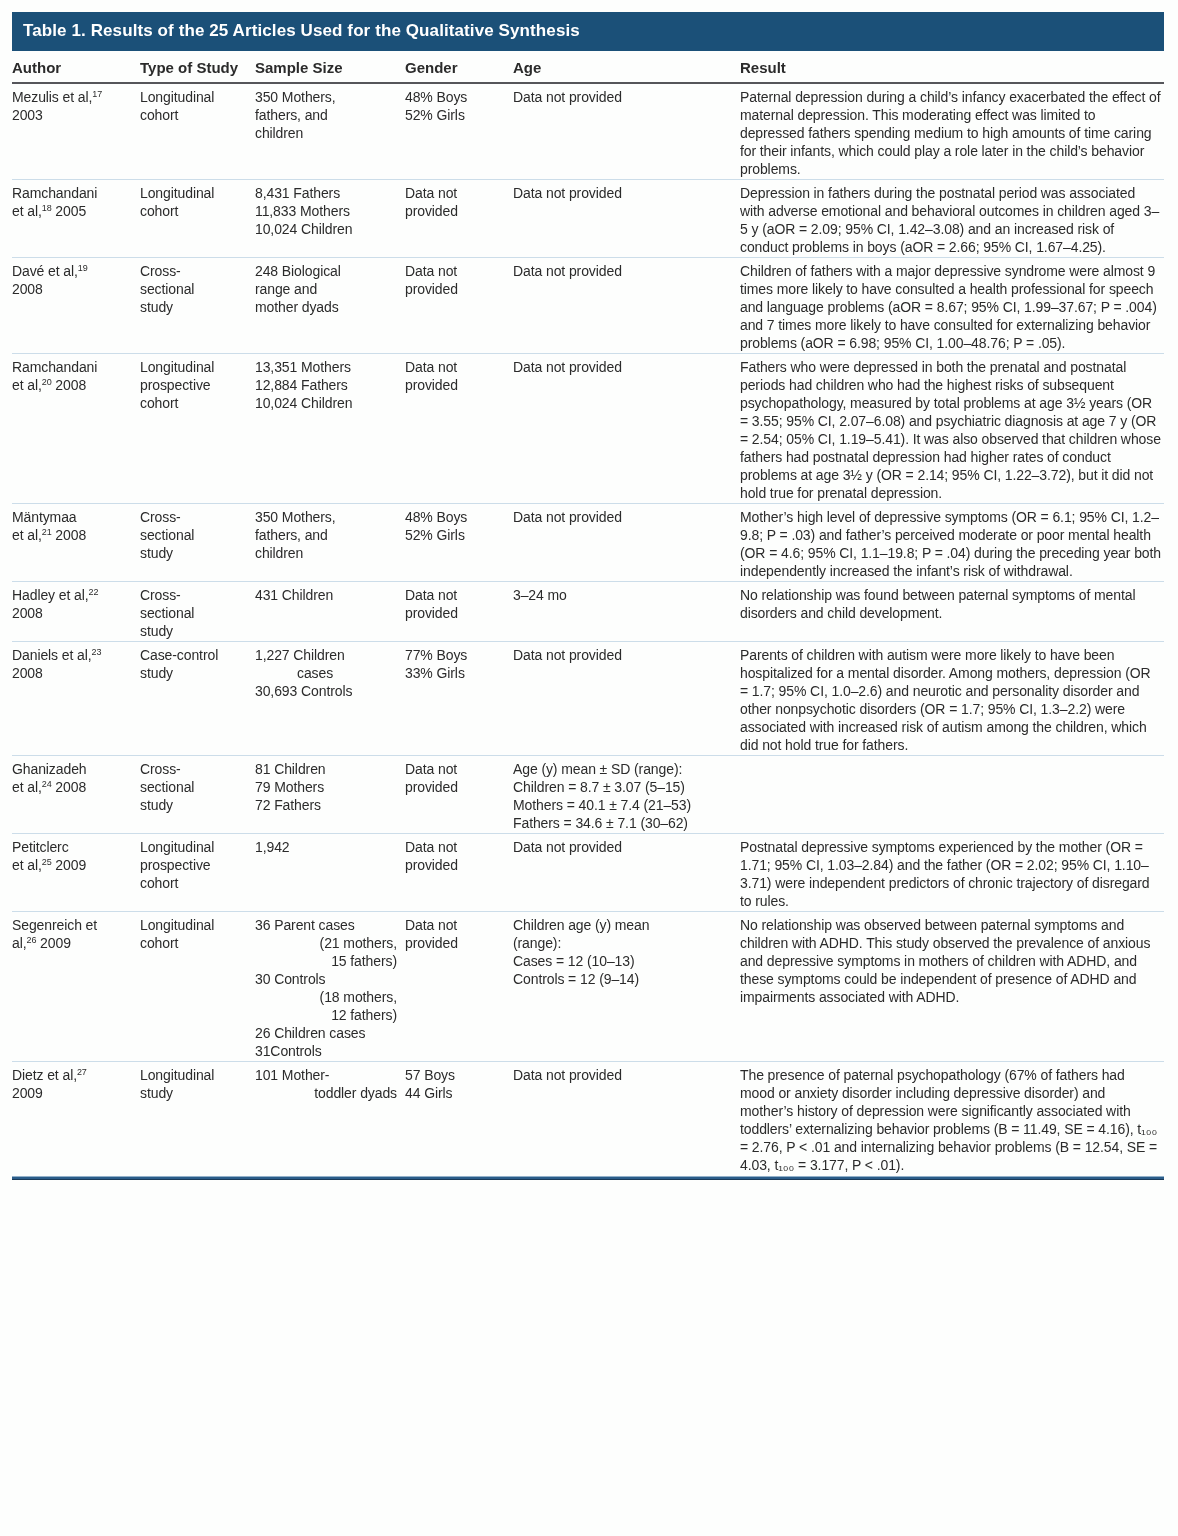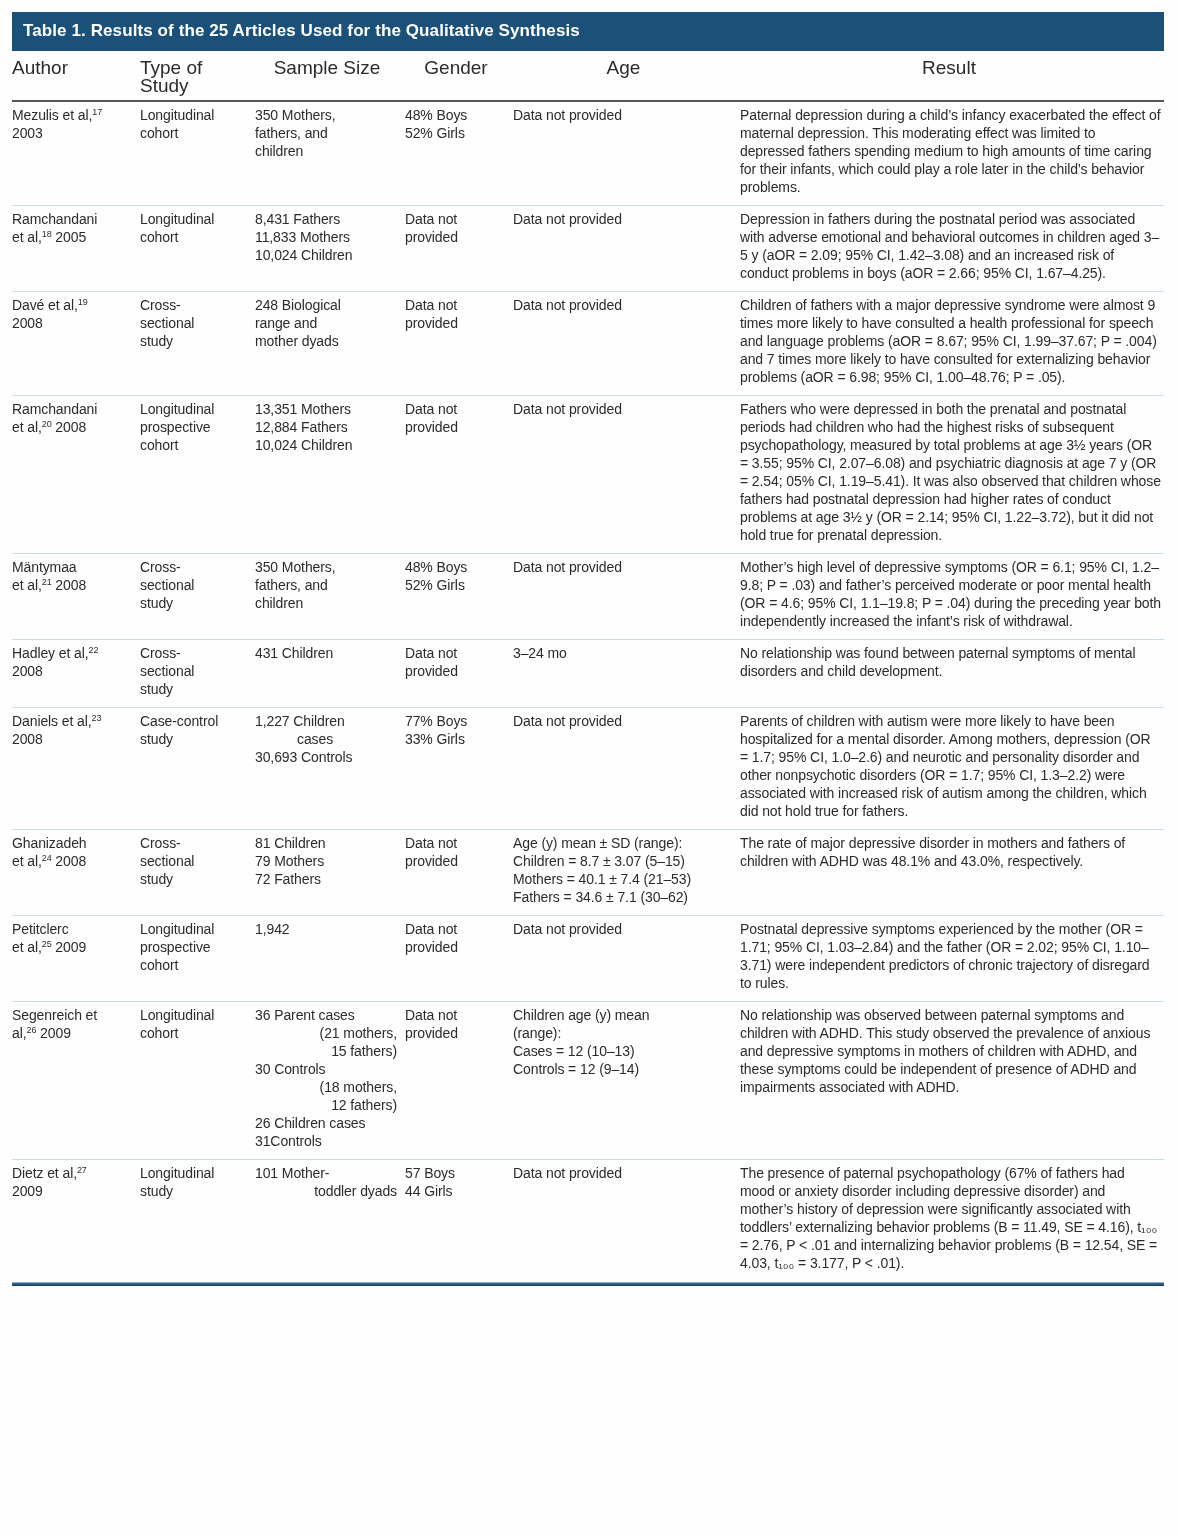--- a/index.html
+++ b/index.html
@@ -31,31 +31,32 @@
     font-size:17px;
     font-weight:bold;
     padding:9px 11px 10px 11px;
     letter-spacing:0.1px;
   }
   .thead{
     display:grid;
     grid-template-columns:128px 115px 150px 108px 227px 1fr;
     padding:8px 0 5px 0;
     border-bottom:2.5px solid var(--header-rule);
-    font-size:19px;
+    font-size:15px;
     line-height:18px;
+    font-weight:bold;
   }
   .th{padding-right:6px;}
-  .th.c{text-align:center;}
+  .th.c{}
   .tbody{width:100%;}
   .tr{
     display:grid;
     grid-template-columns:128px 115px 150px 108px 227px 1fr;
     border-bottom:1px solid var(--row-divider);
-    padding:4px 0 9px 0;
+    padding:4px 0 1px 0;
     font-size:14px;
     line-height:18px;
     letter-spacing:-0.1px;
   }
   .tr:last-child{border-bottom:none;}
   .td{padding-right:8px;}
   .td.result{padding-right:2px;}
   .ln{min-height:18px;}
   .ind1{padding-left:24px;text-align:right;}
   .ind2{padding-left:42px;}
@@ -288,23 +289,20 @@
         <div class="td gender">
           <div class="ln">Data not</div>
           <div class="ln">provided</div>
         </div>
         <div class="td age">
           <div class="ln">Age (y) mean ± SD (range):</div>
           <div class="ln">Children = 8.7 ± 3.07 (5–15)</div>
           <div class="ln">Mothers = 40.1 ± 7.4 (21–53)</div>
           <div class="ln">Fathers = 34.6 ± 7.1 (30–62)</div>
         </div>
-        <div class="td result">
-          <div class="ln">The rate of major depressive disorder in mothers and fathers of children with ADHD was 48.1% and 43.0%, respectively.</div>
-        </div>
       </div>
       <div class="tr">
         <div class="td author">
           <div class="ln">Petitclerc</div>
           <div class="ln">et al,<sup>25</sup> 2009</div>
         </div>
         <div class="td type">
           <div class="ln">Longitudinal</div>
           <div class="ln">prospective</div>
           <div class="ln">cohort</div>

